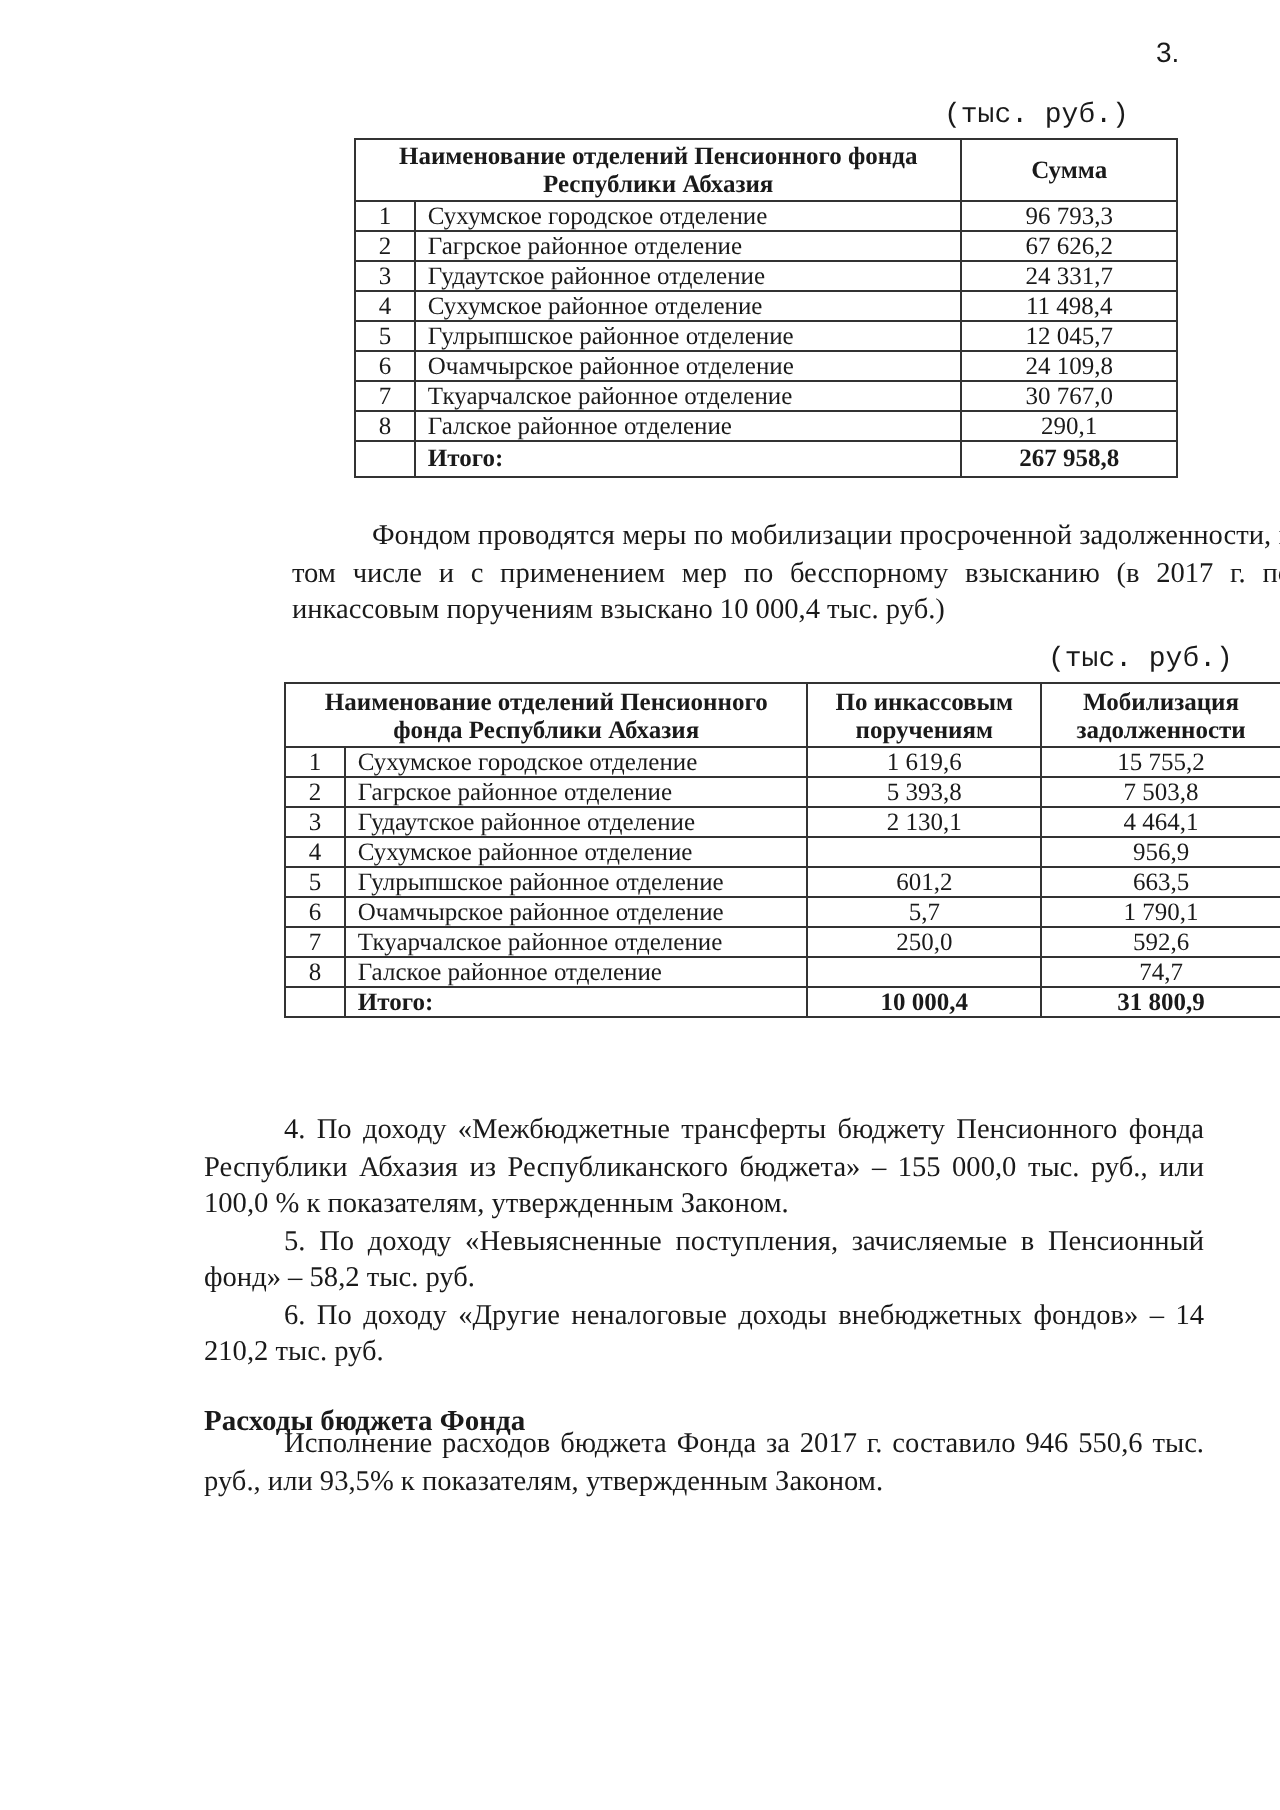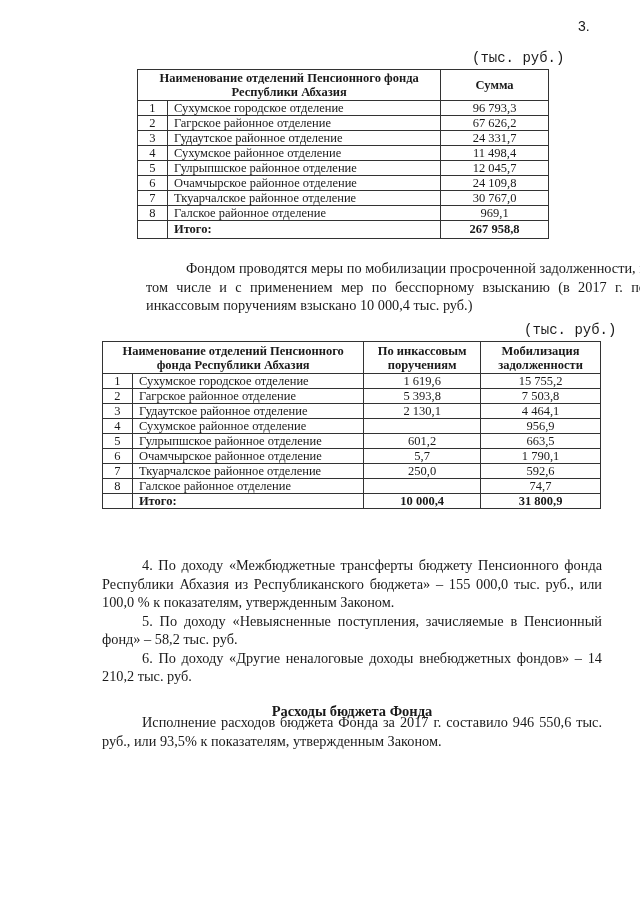--- a/index.html
+++ b/index.html
@@ -1,29 +1,29 @@
 <!DOCTYPE html>
 <html><head>
 <meta charset="utf-8">
 <style>
   html, body { margin:0; padding:0; background:#ffffff; }
   body { width:640px; height:905px; position:relative; overflow:hidden;
          font-family:"Liberation Serif", "DejaVu Serif", serif; color:#1a1a1a; }
   .abs { position:absolute; }
   .page-num { left:578px; top:18px; font-size:14px; font-family:"Liberation Sans", sans-serif; }
   .unit { font-size:14px;font-family:Liberation Mono, monospace; }
-  table { position:absolute; border-collapse:collapse; font-size:12.5px; line-height:13px; }
+  table { position:absolute; border-collapse:collapse; font-size:12.5px; line-height:13px;margin-left:40px; }
   td, th { border:1px solid #333; padding:0 6px; }
   th { font-weight:bold; text-align:center; font-size:12.5px; line-height:14px; padding:1px 4px; }
   td.n { text-align:center; padding:0; }
   td.v { text-align:center; }
   tr.total td { font-weight:bold; }
   .para { font-size:14.3px; line-height:18.5px; text-align:justify; }
   .indent { text-indent:40px; }
-  .heading { font-weight:bold; font-size:14.5px; text-align:center; }
+  .heading { font-weight:bold; font-size:14.5px; text-align:left; }
   .t1 tr.row td { height:14px; }
   .t2 tr.row td { height:14px; }
 </style>
 </head>
 <body>
 
 <div class="abs page-num">3.</div>
 
 <div class="abs unit" style="left:472px; top:50px;">(тыс. руб.)</div>
 <table class="t1" style="left:137px; top:69px; width:412px;">
@@ -68,21 +68,21 @@
         <td class="v">24 109,8</td>
       </tr>
   <tr class="row">
         <td class="n">7</td>
         <td>Ткуарчалское районное отделение</td>
         <td class="v">30 767,0</td>
       </tr>
   <tr class="row">
         <td class="n">8</td>
         <td>Галское районное отделение</td>
-        <td class="v">969,1</td>
+        <td class="v">290,1</td>
       </tr>
   <tr class="row total" style="height:18px;">
         <td class="n"></td>
         <td>Итого:</td>
         <td class="v">267 958,8</td>
       </tr>
 </tbody>
   </table>
 
 <div class="abs para indent" style="left:102px; top:259px; width:500px;margin-left:44px;">Фондом проводятся меры по мобилизации просроченной задолженности, в том числе и с применением мер по бесспорному взысканию (в 2017 г. по инкассовым поручениям взыскано 10 000,4 тыс. руб.)</div>

